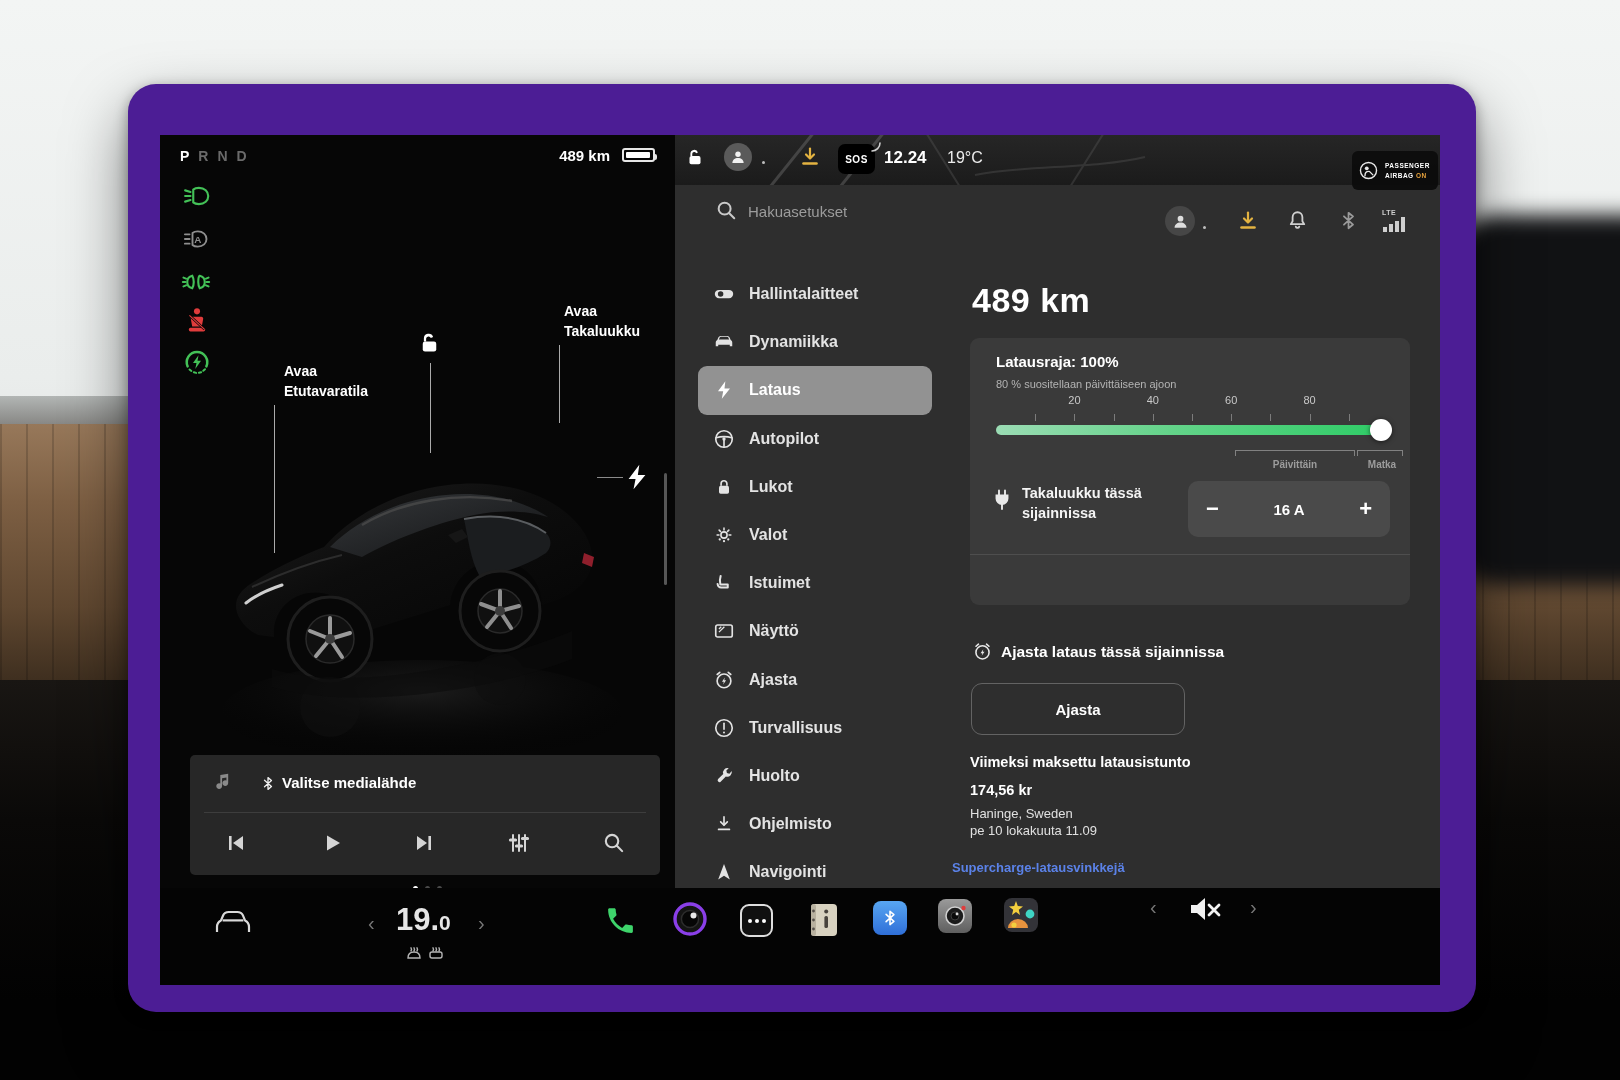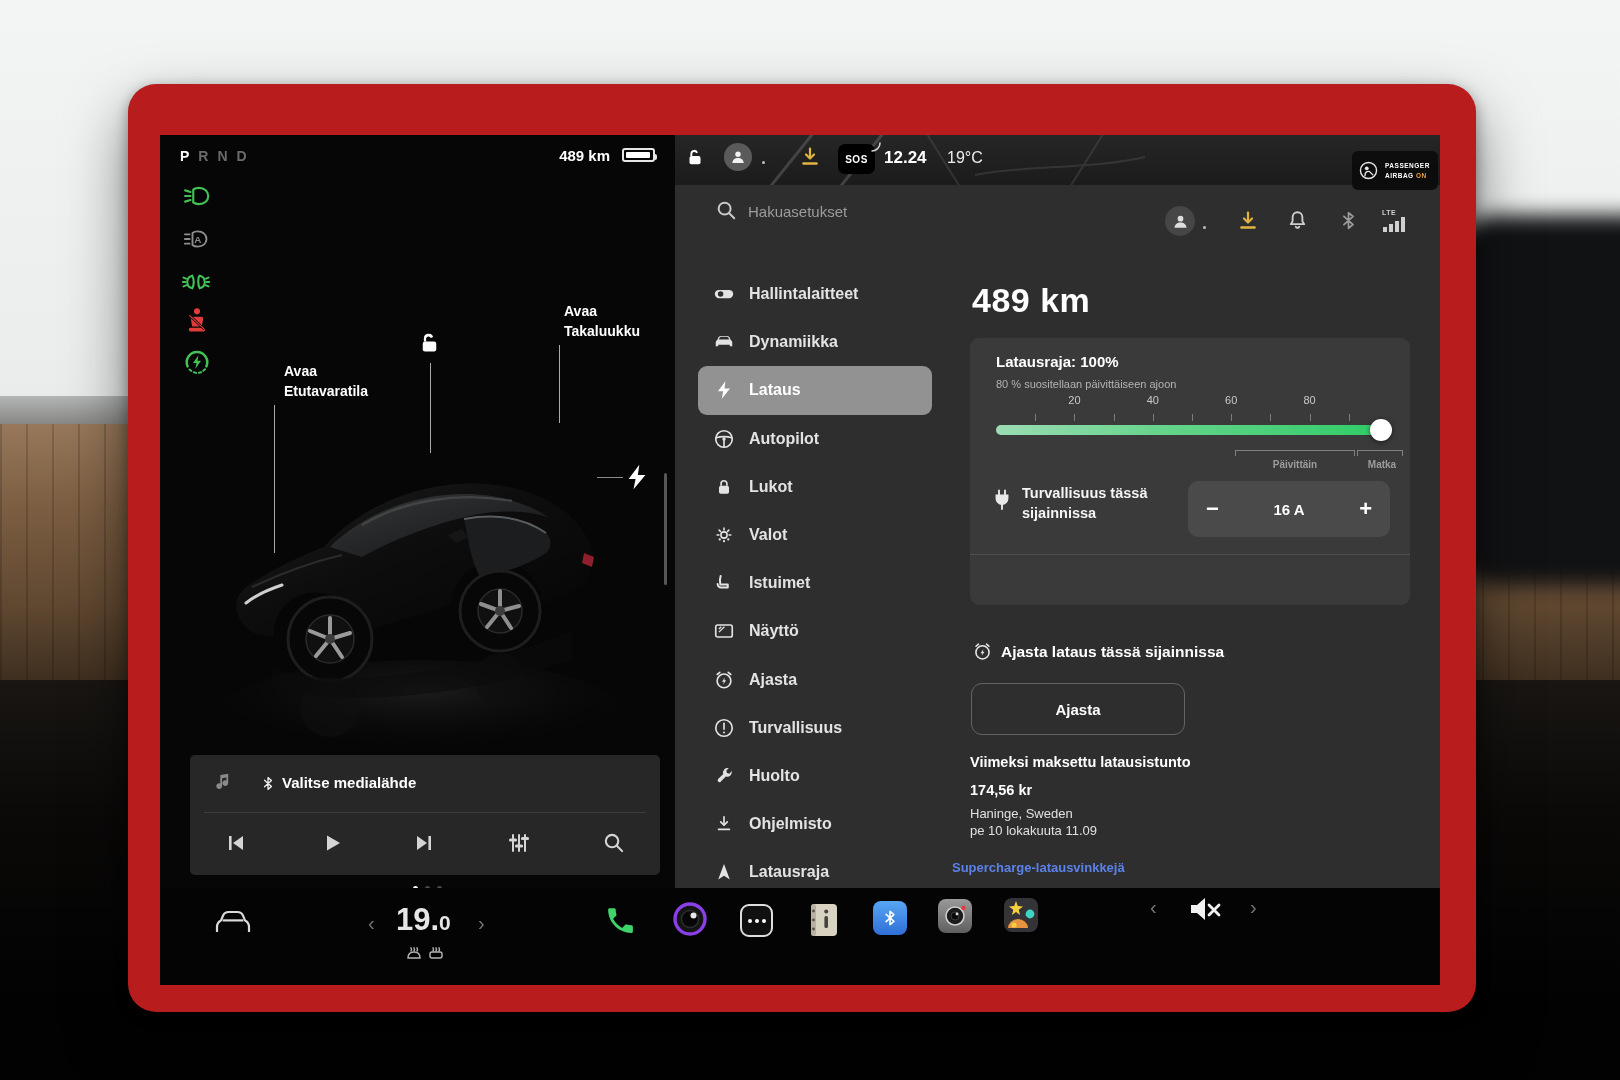--- a/index.html
+++ b/index.html
@@ -11,21 +11,21 @@
   .env-wall  { inset:0; background:linear-gradient(180deg,#f3f5f4 0%,#eaedec 35%,#dddfde 52%,#cfd2d1 62%); }
   .env-shadowband { left:0; right:0; top:396px; height:34px; background:linear-gradient(#8e9290,#3a3733); opacity:.6; }
   .env-wood  { left:0; right:0; top:424px; height:262px;
                background:linear-gradient(180deg,#97785a 0%,#7d5f43 30%,#5f4730 70%,#3c2d1e 100%); }
   .env-wood:after { content:""; position:absolute; inset:0;
                background:repeating-linear-gradient(90deg, rgba(0,0,0,.16) 0 2px, transparent 2px 26px); }
   .env-floor { left:0; right:0; top:680px; bottom:0; background:linear-gradient(180deg,#191613,#0a0908 35%,#020202 80%); }
   .env-seat  { right:-60px; top:215px; width:230px; height:370px; background:#111214; border-radius:48px; filter:blur(10px); }
 
   
-  .bezel { left:128px; top:84px; width:1348px; height:928px; background:#b91c1c;
+  .bezel { left:128px; top:84px; width:1348px; height:928px; background:#4c1d95;
            border-radius:28px; box-shadow:0 28px 60px rgba(0,0,0,.5), 0 4px 14px rgba(0,0,0,.35); }
   .content { left:32px; top:51px; width:1280px; height:850px; background:#000; overflow:hidden; }
 
   .left-panel  { left:0; top:0; width:515px; height:850px; background:#060606; }
   .right-panel { left:515px; top:0; width:765px; height:753px; background:#2e2e2e; overflow:hidden; }
   .map-strip   { left:0; top:0; width:765px; height:50px; background:linear-gradient(180deg,#262626,#1b1b1b); overflow:hidden; }
   .dock { left:0; top:753px; width:1280px; height:97px; background:#040404; }
 
   .txt { color:#fff; white-space:nowrap; }
 
@@ -501,21 +501,21 @@
             </svg>
           </span>
       <span class="mi-label">Ohjelmisto</span>
     </div>
     <div class="menu-item">
       <span class="mi-icon">
             <svg width="20" height="20" viewBox="0 0 24 24">
               <polygon points="12,2.5 5,21 12,16.6 19,21" fill="#e3e3e3"></polygon>
             </svg>
           </span>
-      <span class="mi-label">Latausraja</span>
+      <span class="mi-label">Navigointi</span>
     </div>
   </div>
 
   <div class="abs txt" style="left:812px; top:146px; font-size:34px; font-weight:bold; letter-spacing:.5px;">489 km</div>
 
   <div class="abs charge-card">
     <div class="abs txt" style="left:26px; top:15px; font-size:15px; font-weight:bold;">Latausraja: 100%</div>
     <div class="abs" style="left:26px; top:40px; font-size:11px; color:#b3b3b3;">80 % suositellaan päivittäiseen ajoon</div>
 
     <div class="slider-area">
@@ -542,21 +542,21 @@
     <div class="abs" style="left:390px; top:121px; width:44px; text-align:center; font-size:10px; color:#9c9c9c; font-weight:bold;">Matka</div>
 
     <div class="abs" style="left:20px; top:150px;">
       <svg width="24" height="24" viewBox="0 0 24 24" fill="none" stroke="#e8e8e8" stroke-width="1.9" stroke-linecap="round">
         <path d="M9 2.5 V7 M15 2.5 V7"></path>
         <path d="M6.5 7.5 H17.5 V10.5 a5.5 5.5 0 0 1-11 0z" fill="#e8e8e8"></path>
         <path d="M12 16.5 V21"></path>
       </svg>
     </div>
     <div class="abs" style="left:52px; top:146px; font-size:14.5px; font-weight:bold; color:#f4f4f4; line-height:1.35;">
-      <div>Turvallisuus tässä</div>
+      <div>Takaluukku tässä</div>
       <div>sijainnissa</div>
     </div>
     <div class="stepper">
       <span class="step-btn">−</span>
       <span style="color:#fff; font-size:15px; font-weight:bold;">16 A</span>
       <span class="step-btn">+</span>
     </div>
 
     <div class="card-divider"></div>
   </div>

